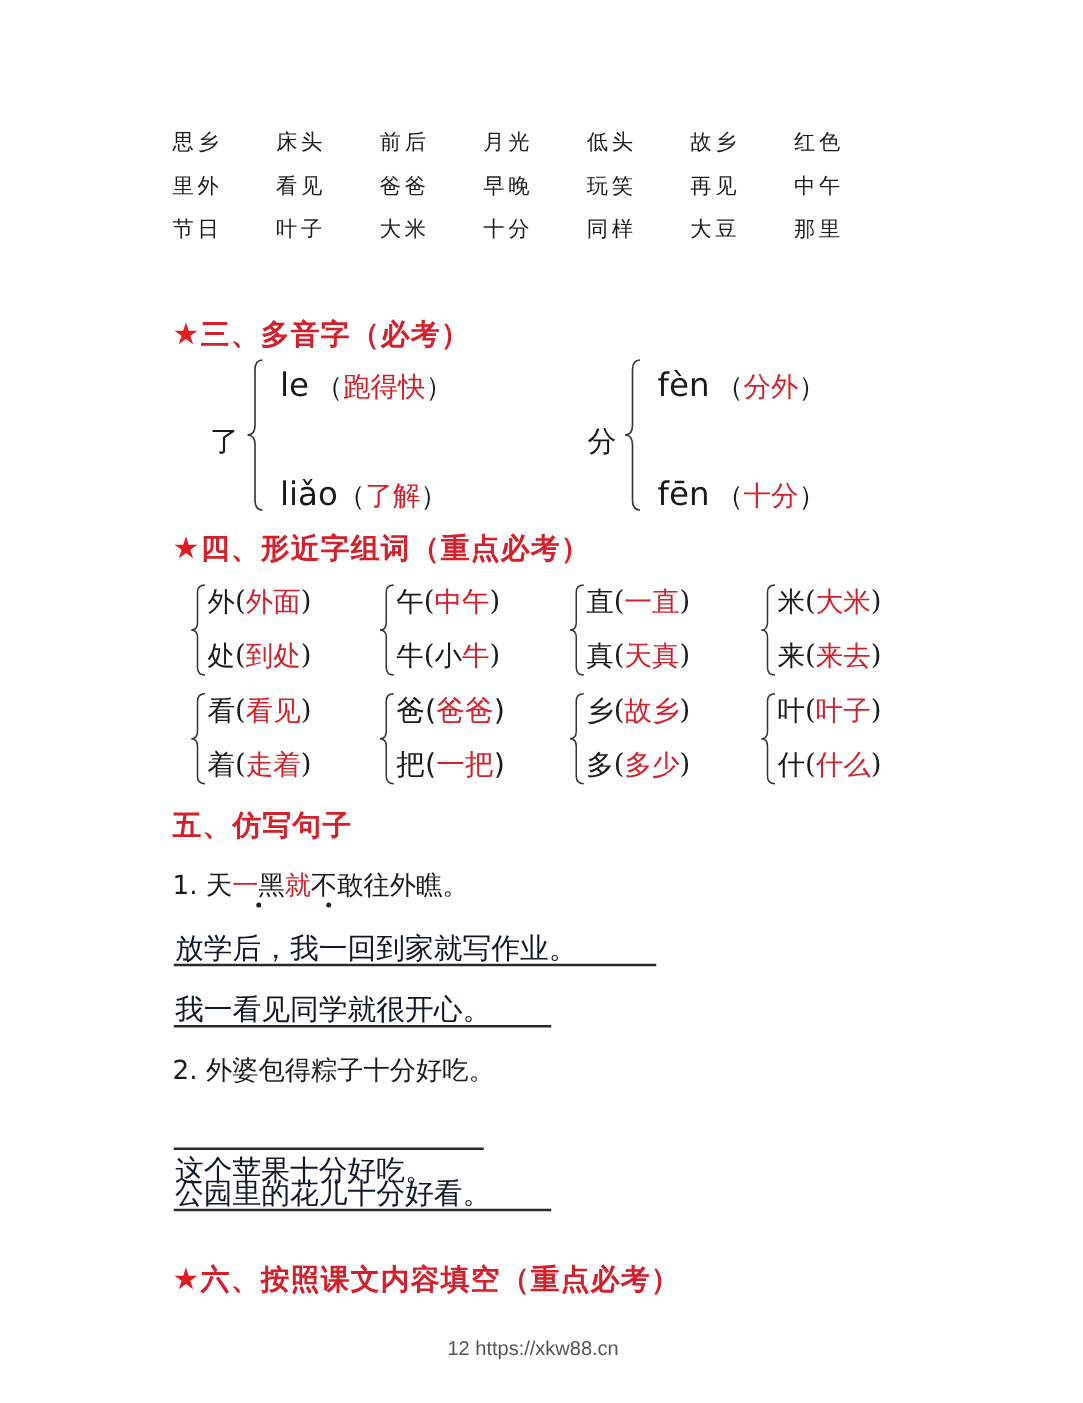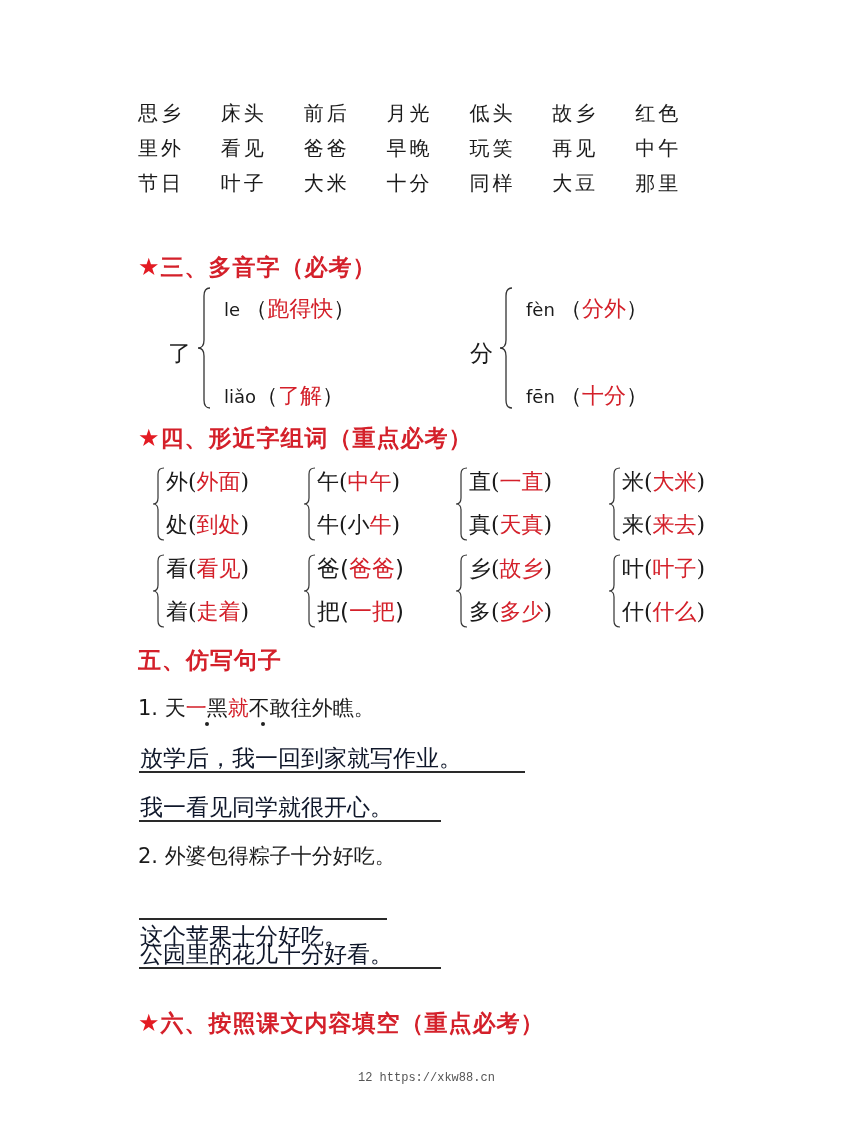--- a/index.html
+++ b/index.html
@@ -4,40 +4,40 @@
 <style>
   html, body { margin:0; padding:0; }
   body { width:866px; height:1122px; background:#ffffff; position:relative; overflow:hidden;
          font-family: "DejaVu Serif", "Liberation Serif", serif; color:#1a1a1a; }
   .abs { position:absolute; }
   .red { color:#d4202a; }
 
   
   .word-grid { left:138px; top:96px; width:580px; }
   .word-row { display:flex; height:35px; align-items:center; }
-  .word { width:83.5px; font-size:20px; letter-spacing:3px; white-space:nowrap; }
+  .word { width:83.5px; font-size:17px; letter-spacing:3px; white-space:nowrap; }
 
   .heading { font-size:23px; font-weight:bold; color:#d4202a; white-space:nowrap; letter-spacing:1px; }
   .heading .star { font-family:"DejaVu Sans", sans-serif; font-size:24px; color:#e31b23; }
 
-  .pinyin { font-family:"DejaVu Sans", "Liberation Sans", sans-serif; font-size:18px; color:#1a1a1a; white-space:nowrap; }
+  .pinyin { font-family:"DejaVu Sans", "Liberation Sans", sans-serif; font-size:26px; color:#1a1a1a; white-space:nowrap; }
   .paren { font-family:"DejaVu Serif", serif; font-size:22px; }
   .hanzi { font-size:22px; }
 
   .brace-svg { position:absolute; }
 
   .group { position:absolute; }
   .group .line { height:43px; font-size:22px; white-space:nowrap; display:flex; align-items:center; padding-left:14px; }
 
   .sentence { font-size:21px; white-space:nowrap; }
   .answer { font-size:23px; white-space:nowrap; color:#0f172a; }
   .underline { position:absolute; height:2px; background:#2a2a2a; }
   .dot { position:absolute; width:4px; height:4px; border-radius:50%; background:#222; }
 
-  .footer { font-family:Liberation Mono, monospace; font-size:12px; color:#555; white-space:nowrap; }
+  .footer { font-family:Liberation Sans, sans-serif; font-size:16px; color:#555; white-space:nowrap; }
 </style>
 </head>
 <body>
 
 <div class="abs word-grid">
   <div class="word-row">
     <span class="word">思乡</span>
     <span class="word">床头</span>
     <span class="word">前后</span>
     <span class="word">月光</span>

